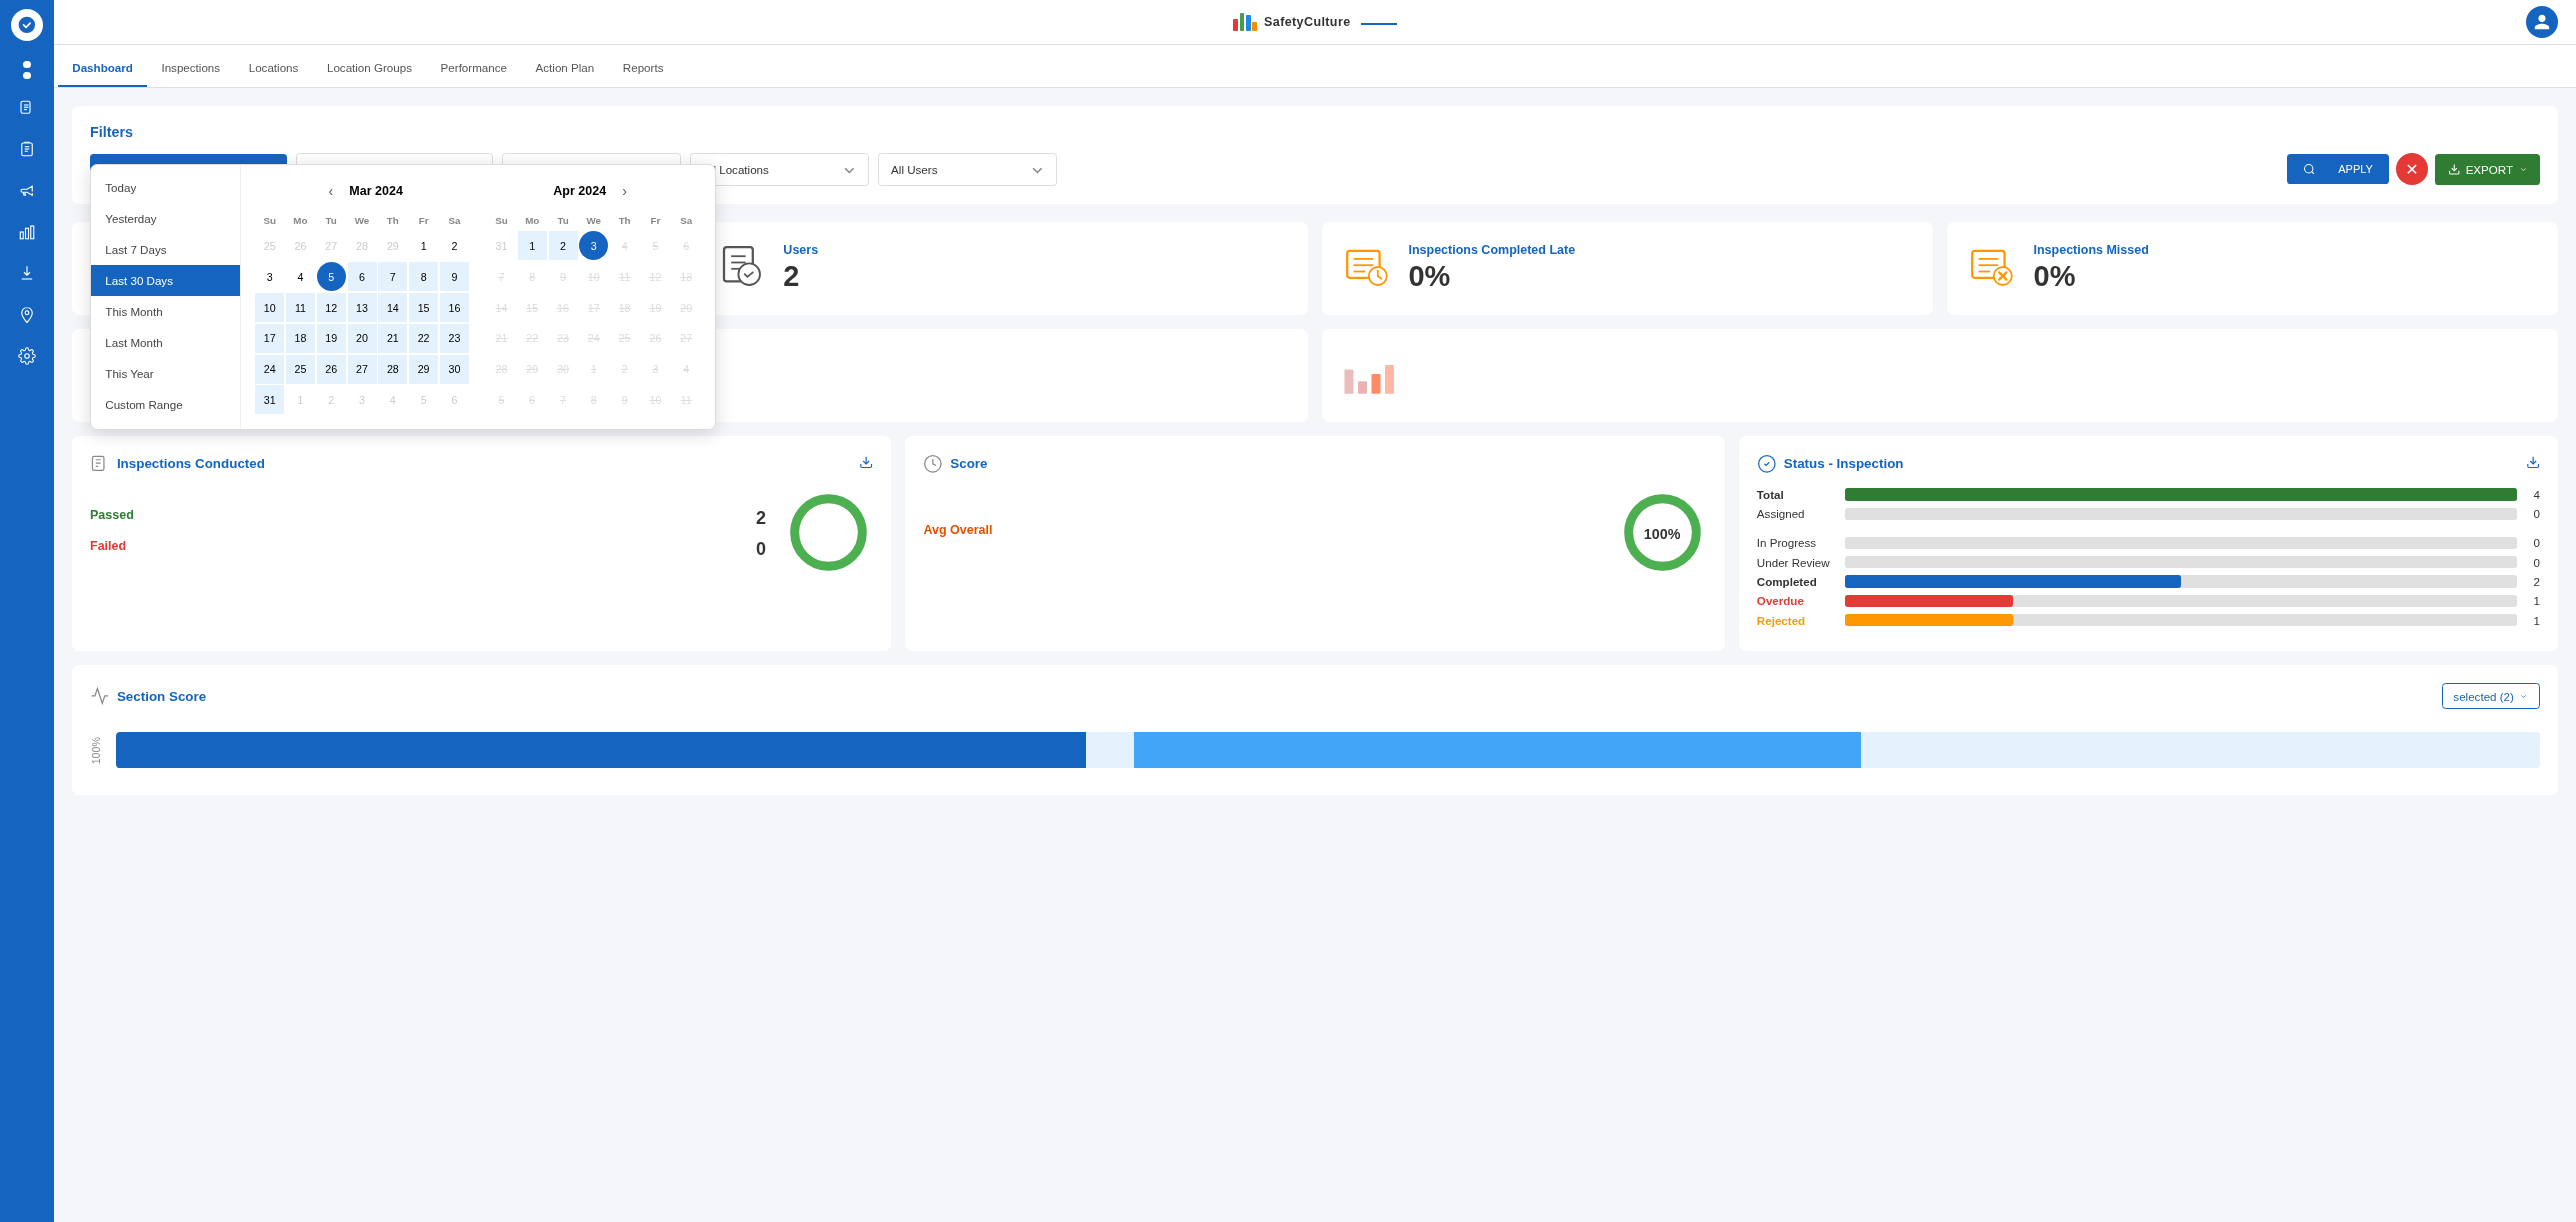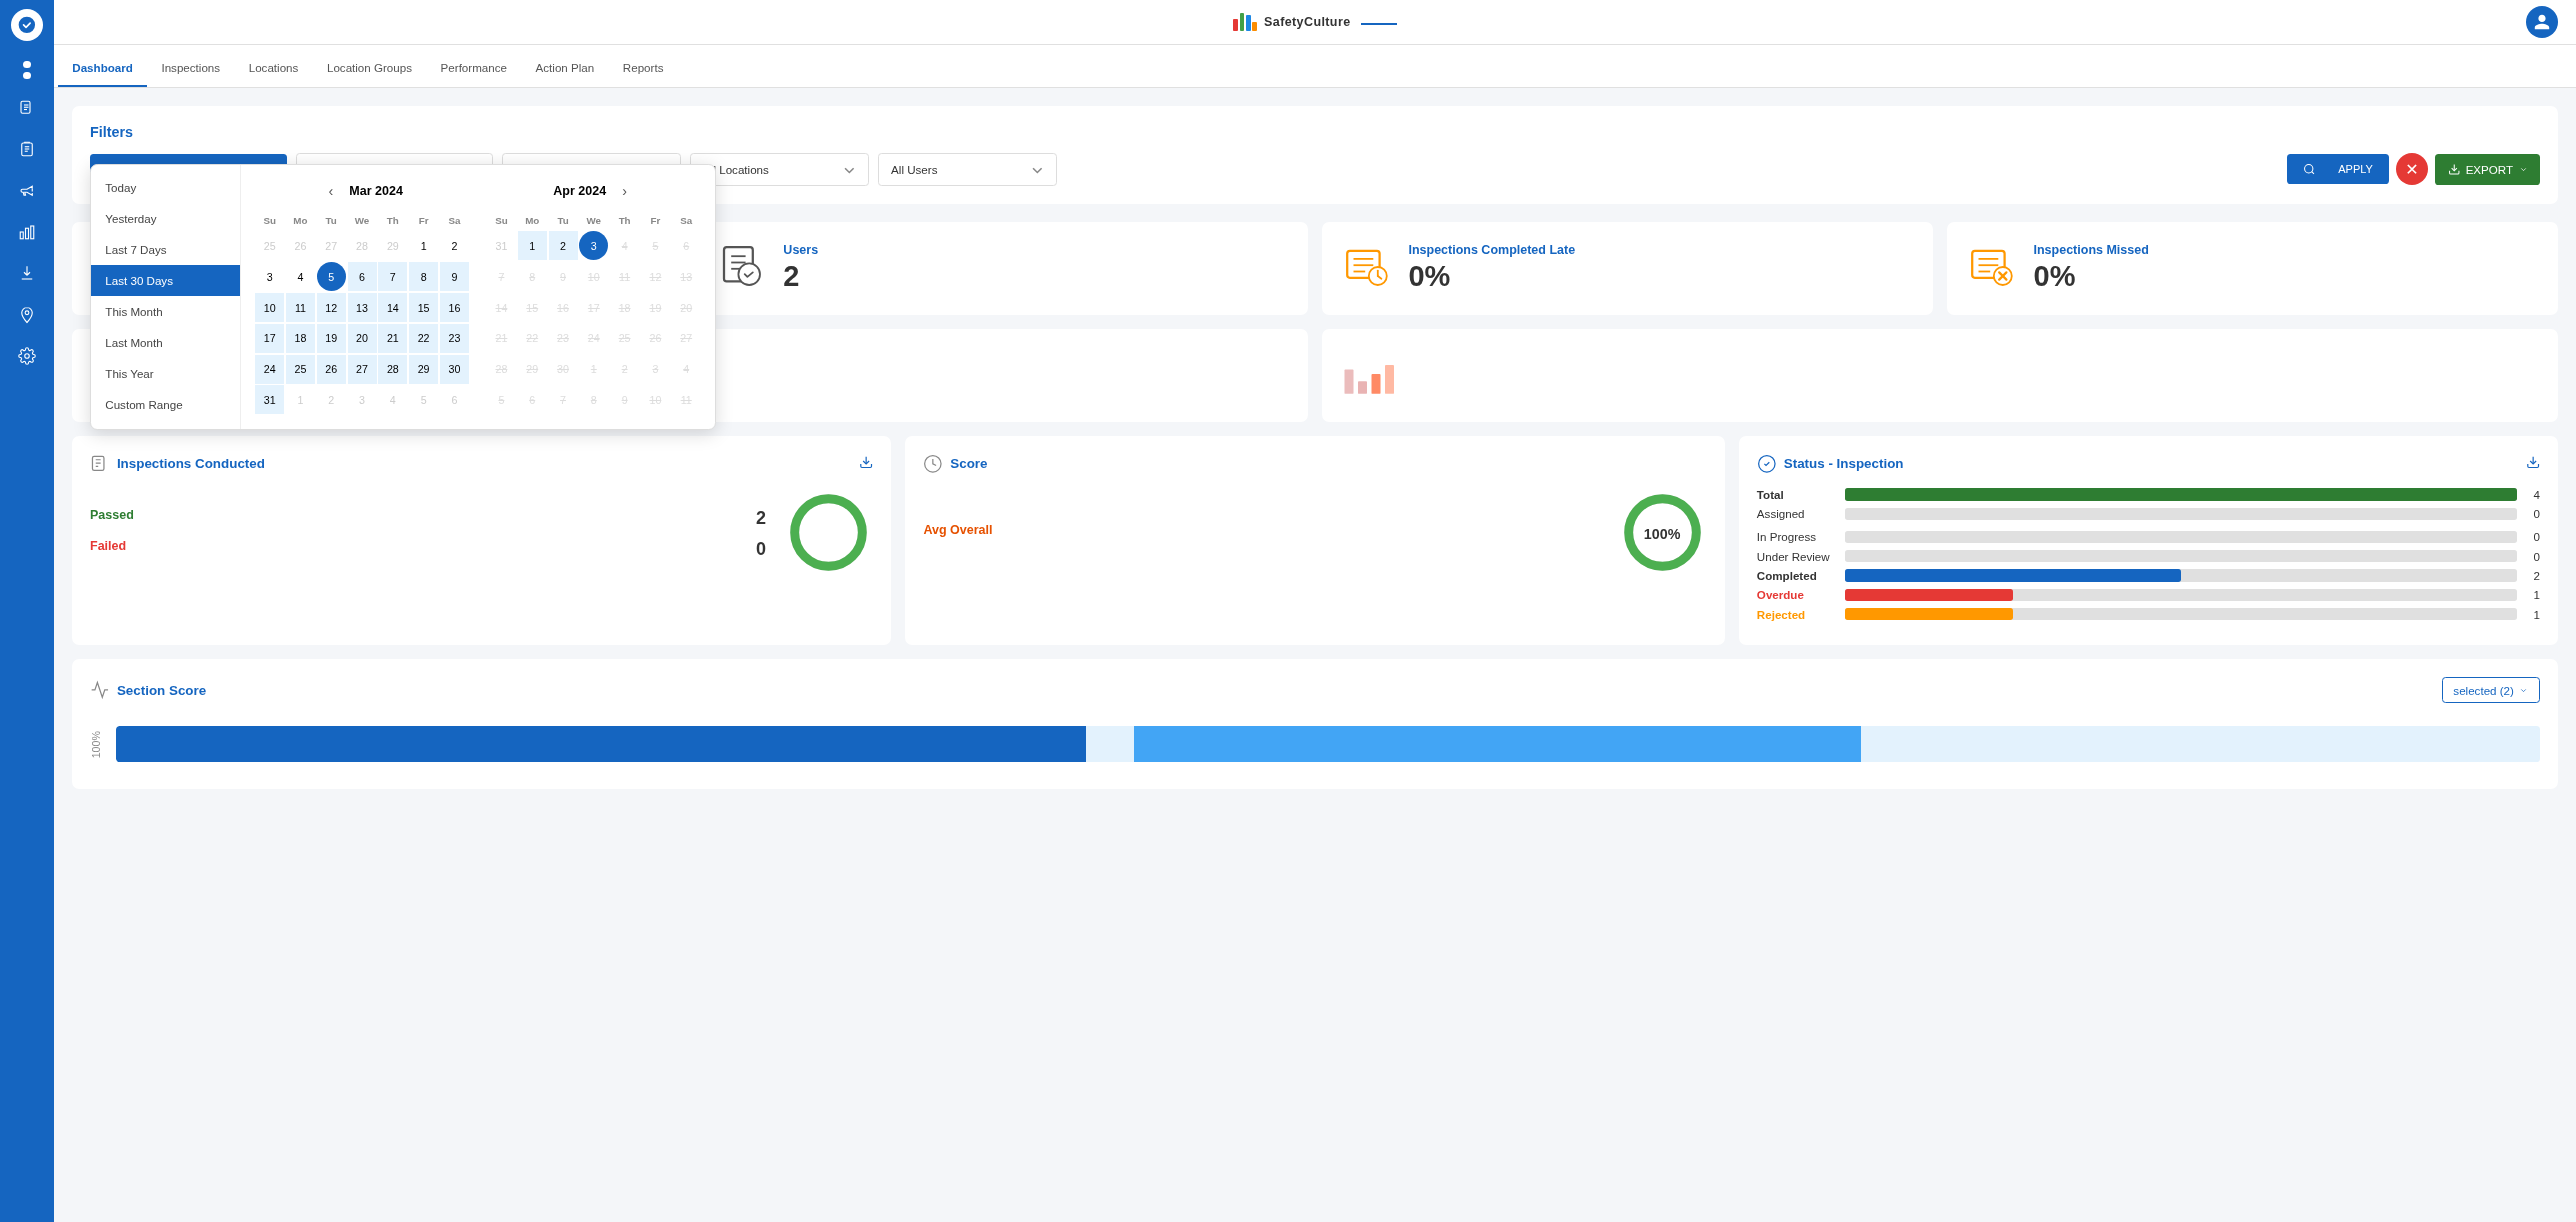--- a/index.html
+++ b/index.html
@@ -558,21 +558,21 @@
         </span>
       </div>
       <div>
         <div style="display:flex;align-items:center;gap:7.2px;margin-bottom:6.3px;">
           <span style="font-size:11.6px;color:#333;width:81px;font-weight:600;">Total</span>
           <div style="flex:1;background:#e0e0e0;border-radius:2.7px;height:12.5px;">
             <div style="width:100%;height:12.5px;background:#2e7d32;border-radius:2.7px;"></div>
           </div>
           <span style="font-size:11.6px;color:#333;width:16px;text-align:right;">4</span>
         </div>
-        <div style="display:flex;align-items:center;gap:7.2px;margin-bottom:10px;">
+        <div style="display:flex;align-items:center;gap:7.2px;margin-bottom:16px;">
           <span style="font-size:11.6px;color:#333;width:81px;">Assigned</span>
           <div style="flex:1;background:#e0e0e0;border-radius:2.7px;height:12.5px;">
             <div style="width:0%;height:12.5px;background:#90a4ae;border-radius:2.7px;"></div>
           </div>
           <span style="font-size:11.6px;color:#333;width:16px;text-align:right;">0</span>
         </div>
         <div style="display:flex;align-items:center;gap:7.2px;margin-bottom:6.3px;">
           <span style="font-size:11.6px;color:#333;width:81px;">In Progress</span>
           <div style="flex:1;background:#e0e0e0;border-radius:2.7px;height:12.5px;">
             <div style="width:0%;height:12.5px;background:#90a4ae;border-radius:2.7px;"></div>

